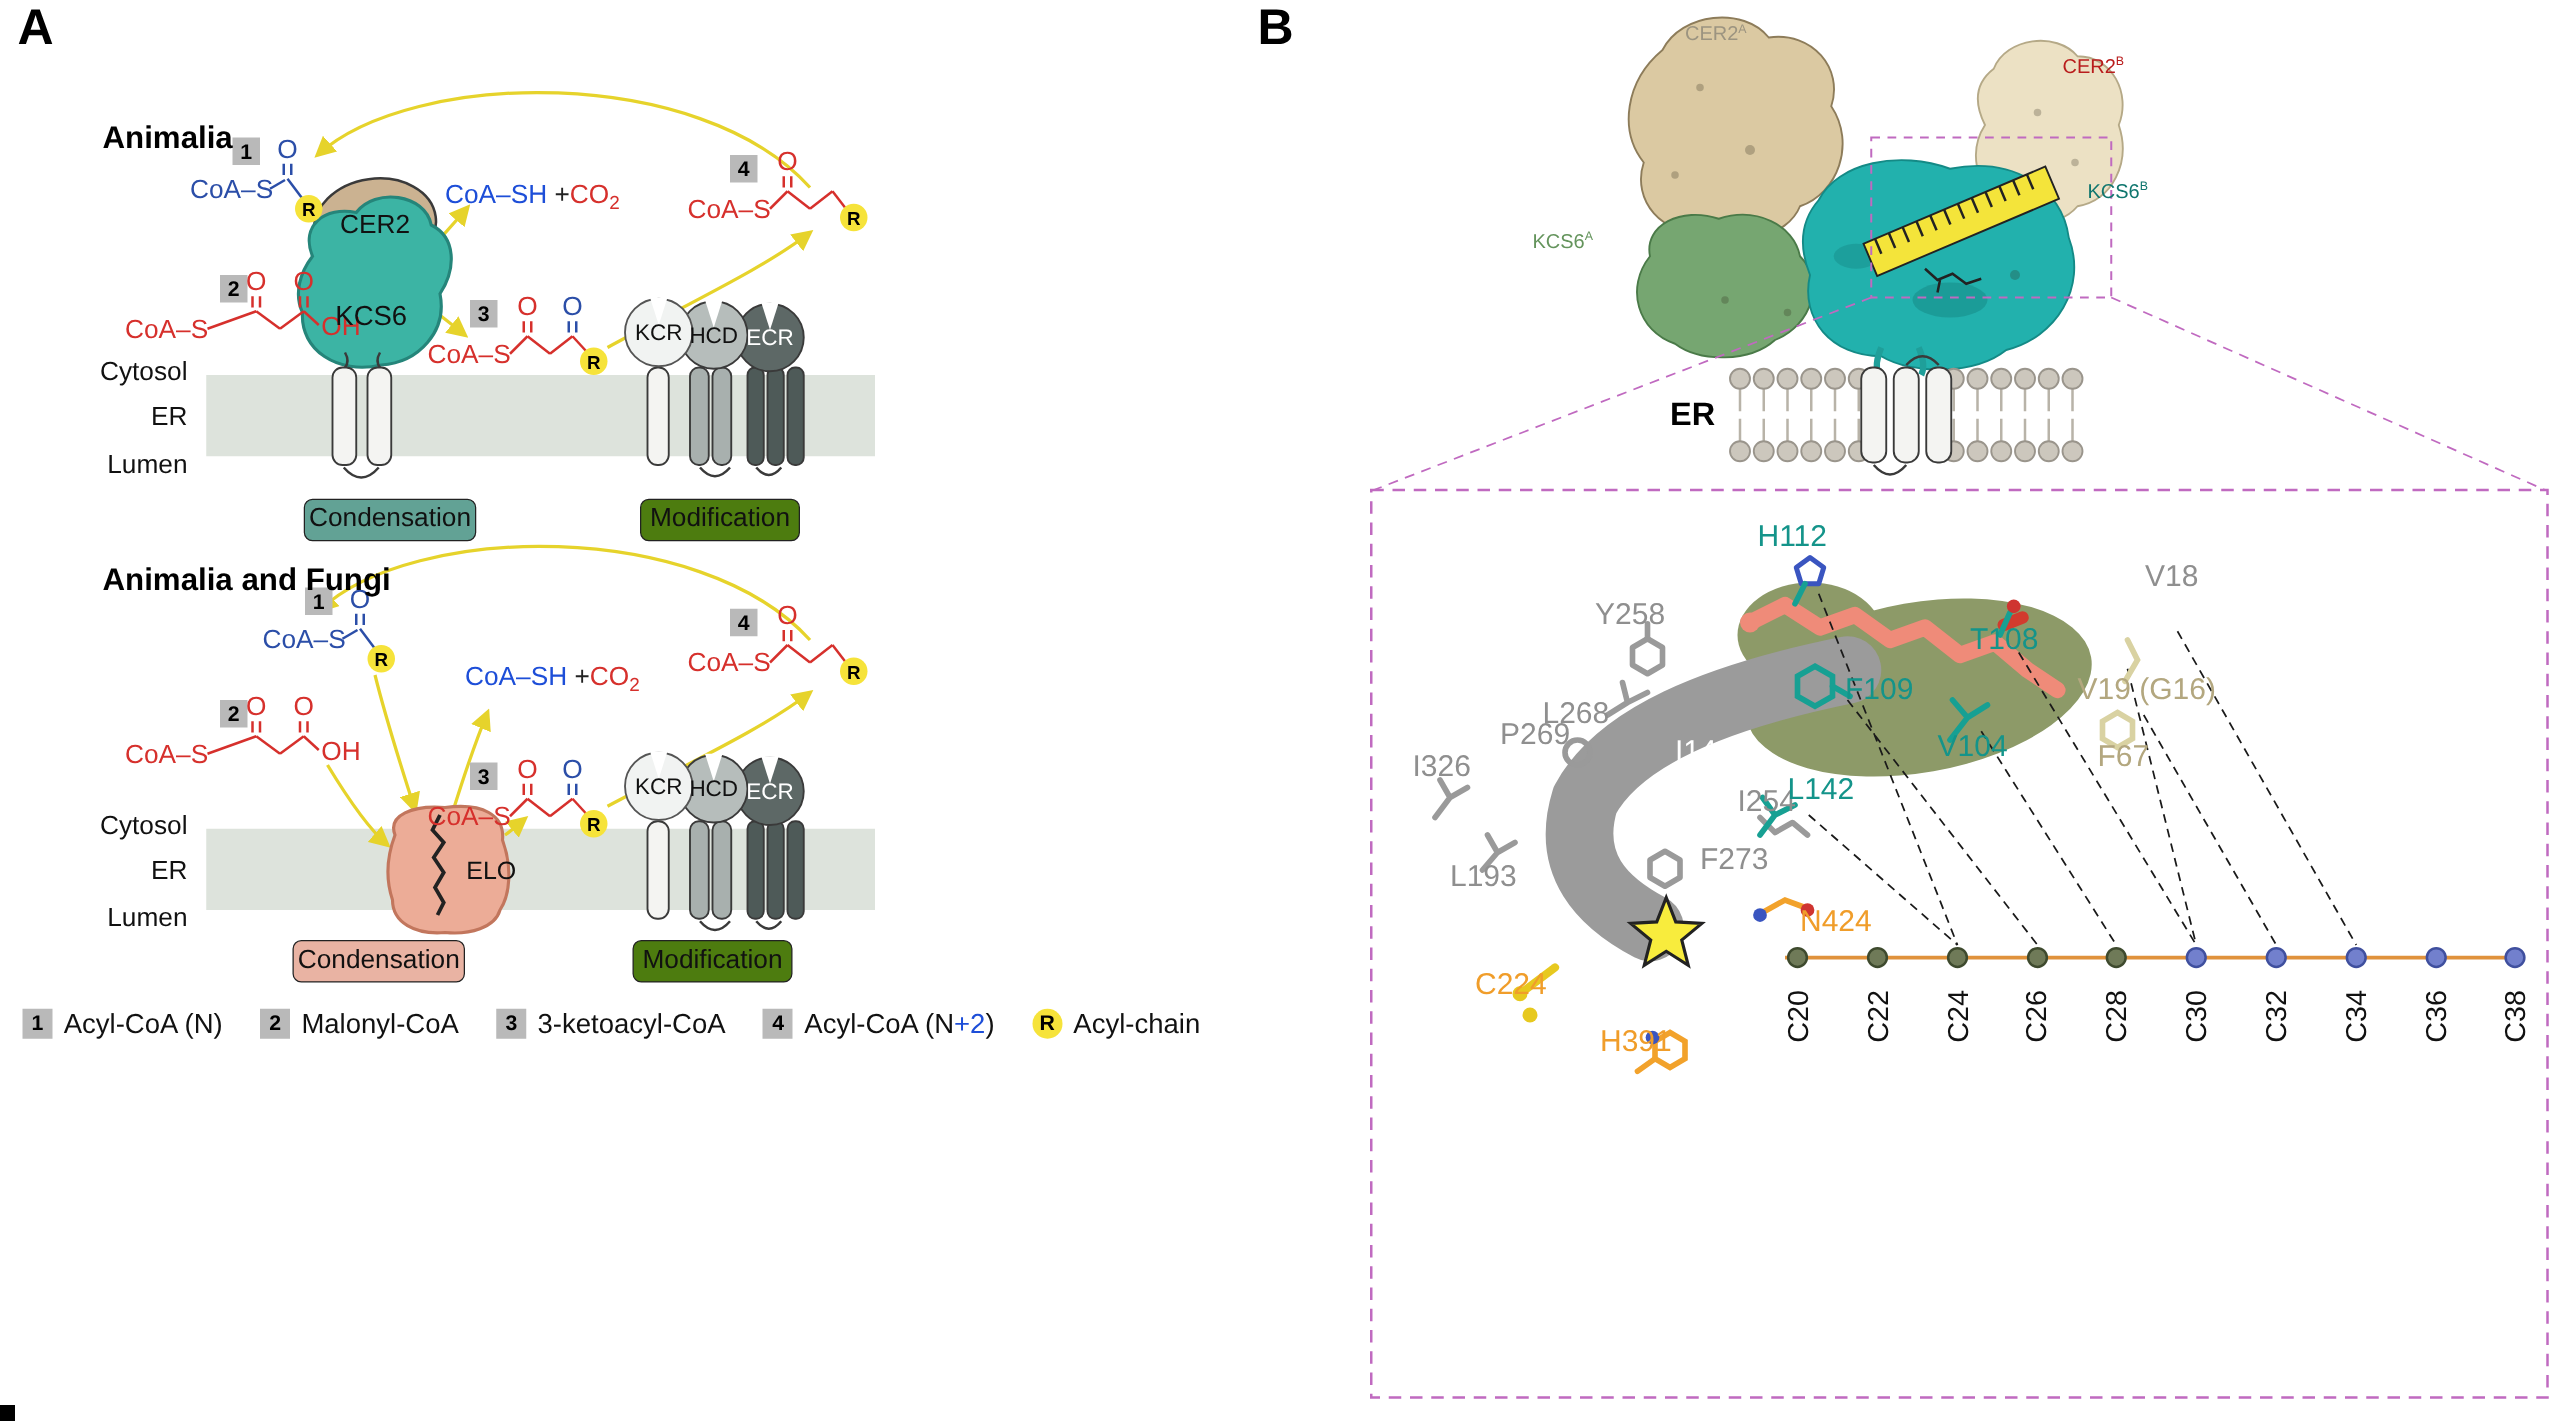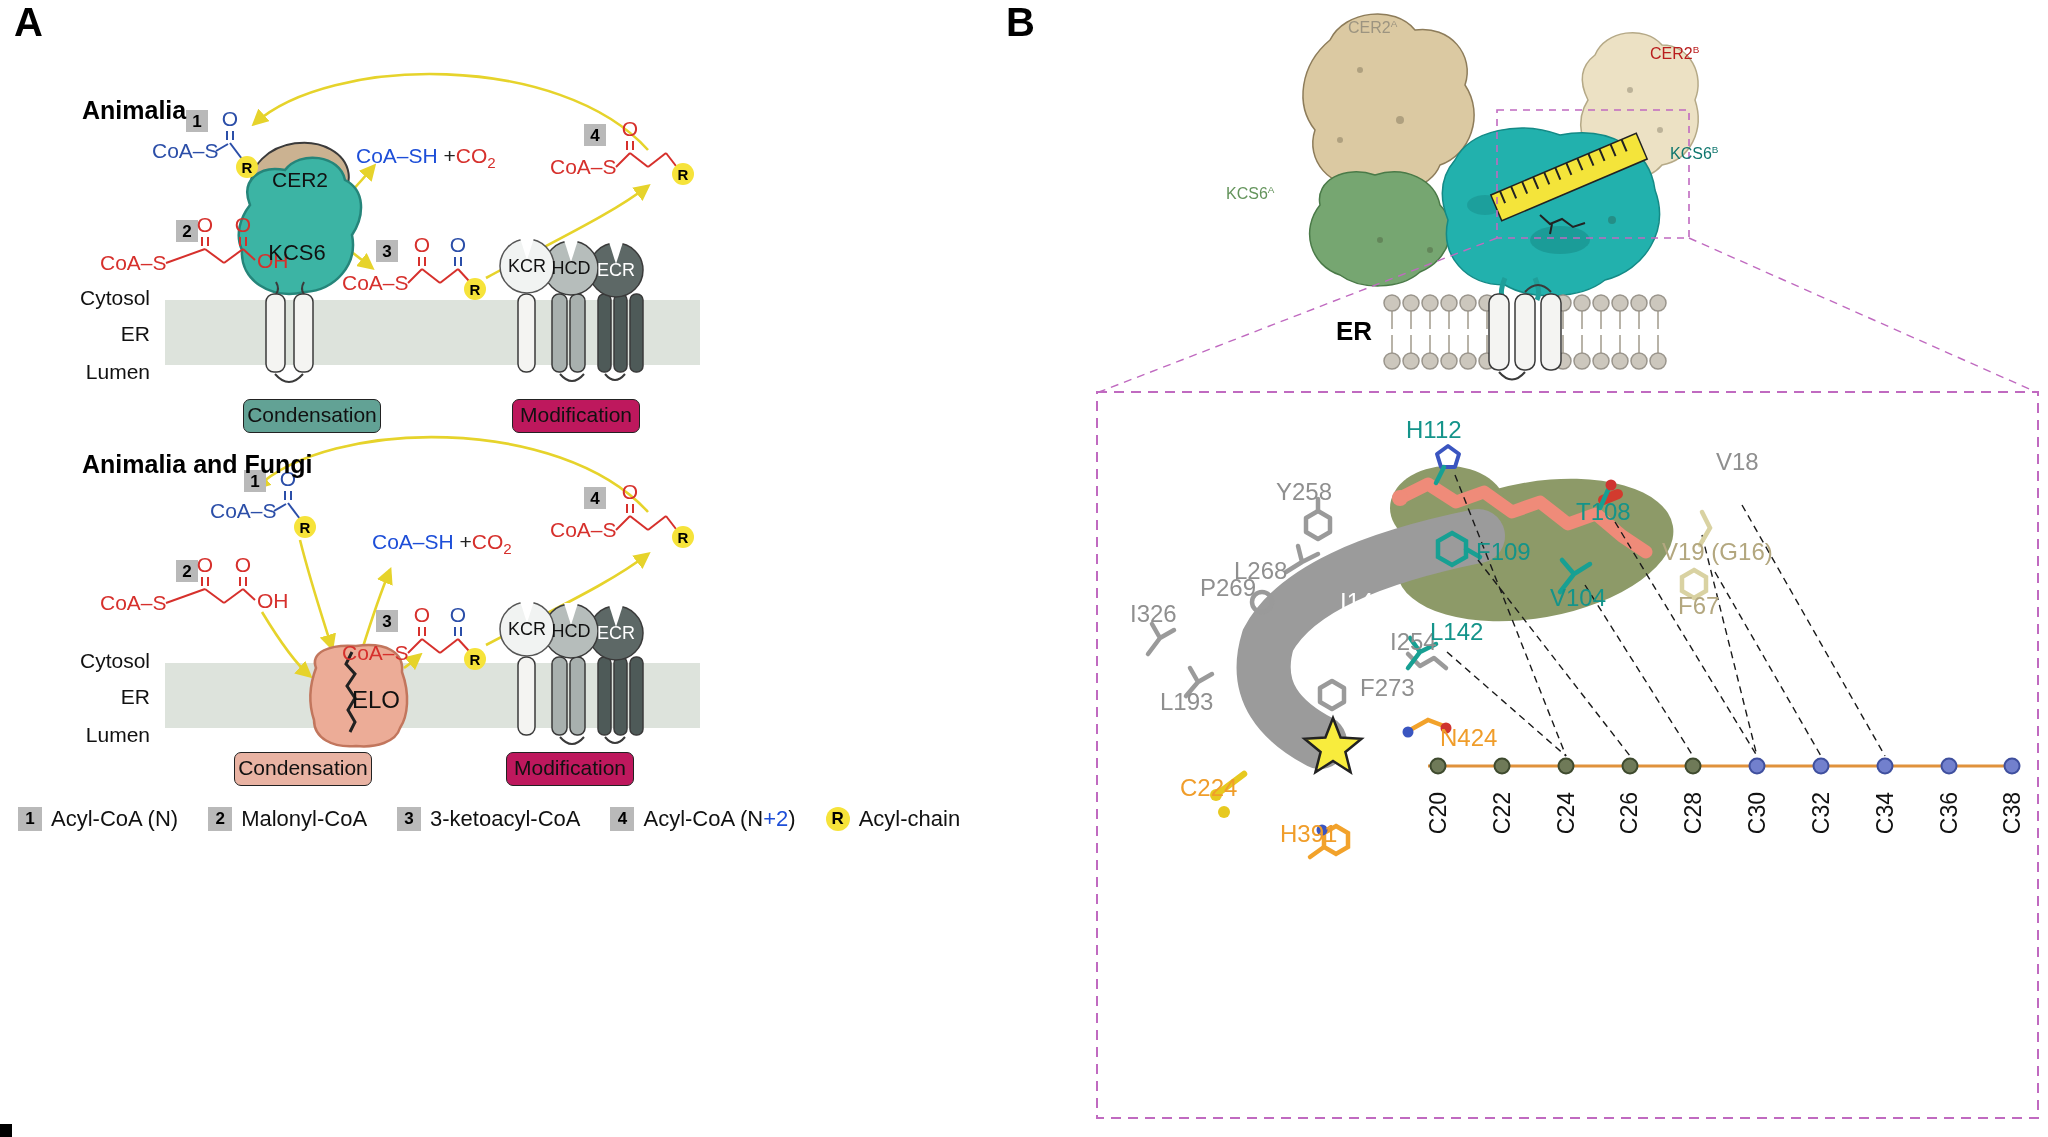--- a/index.html
+++ b/index.html
@@ -8,21 +8,21 @@
   .page{position:relative;width:2048px;height:1137px;background:#fff;overflow:hidden}
   .abs{position:absolute}
   svg.layer{position:absolute;top:0;left:0}
   .panel-letter{font-size:40px;font-weight:bold;color:#000;line-height:1}
   .sec-title{font-size:25px;font-weight:bold;color:#000}
   .mem-lbl{font-size:21px;color:#111;width:150px;text-align:right}
   .enz-lbl{font-size:21px;color:#111;text-align:center}
   .enz-lbl.white{color:#fff}
   .btn{position:absolute;border:1.6px solid #222;border-radius:7px;text-align:center;font-size:21px;height:34px;line-height:30px;color:#111}
   .btn-teal{background:#62a295}
-  .btn-gray{background:#be185d}
+  .btn-gray{background:#4d7c0f}
   .btn-salmon{background:#e9b3a3}
   .legend{position:absolute;display:flex;align-items:center;gap:30px;font-size:22px;color:#111}
   .leg-item{display:flex;align-items:center;gap:9px}
   .badge{display:inline-flex;width:24px;height:24px;background:#b9b9b9;color:#000;font-weight:bold;font-size:17px;align-items:center;justify-content:center;flex:none}
   .rbadge{border-radius:50%;background:#f6e33a}
   .blue{color:#1d4ed8}.red{color:#d6302c}.dark{color:#222}
   .reaction{position:absolute;font-size:21px;white-space:nowrap}
   .res{position:absolute;font-size:24px;white-space:nowrap}
   .res-teal{color:#14948a}.res-gray{color:#8f8f8f}.res-tan{color:#b3a77f}
   .res-orange{color:#f09d2a}.res-white{color:#fff}
@@ -432,21 +432,21 @@
   <div class="reaction" style="left:372px;top:530px">
     <span class="blue">CoA–SH</span>
     <span class="dark">+</span><span class="red">CO</span><sub class="red">2</sub>
   </div>
 
   <div class="abs enz-lbl" style="left:272px;top:168px;width:56px">CER2</div>
   <div class="abs enz-lbl" style="left:266px;top:240px;width:62px;font-size:22px">KCS6</div>
   <div class="abs enz-lbl" style="left:503px;top:256px;width:48px;font-size:18px">KCR</div>
   <div class="abs enz-lbl" style="left:547px;top:258px;width:48px;font-size:18px">HCD</div>
   <div class="abs enz-lbl white" style="left:592px;top:260px;width:48px;font-size:18px">ECR</div>
-  <div class="abs enz-lbl" style="left:348px;top:686px;width:56px;font-size:24px">ELO</div>
+  <div class="abs enz-lbl" style="left:365px;top:686px;width:56px;font-size:20px">ELO</div>
   <div class="abs enz-lbl" style="left:503px;top:619px;width:48px;font-size:18px">KCR</div>
   <div class="abs enz-lbl" style="left:547px;top:621px;width:48px;font-size:18px">HCD</div>
   <div class="abs enz-lbl white" style="left:592px;top:623px;width:48px;font-size:18px">ECR</div>
 
   <div class="abs mem-lbl" style="left:0;top:286px">Cytosol</div>
   <div class="abs mem-lbl" style="left:0;top:322px">ER</div>
   <div class="abs mem-lbl" style="left:0;top:360px">Lumen</div>
   <div class="abs mem-lbl" style="left:0;top:649px">Cytosol</div>
   <div class="abs mem-lbl" style="left:0;top:685px">ER</div>
   <div class="abs mem-lbl" style="left:0;top:723px">Lumen</div>

